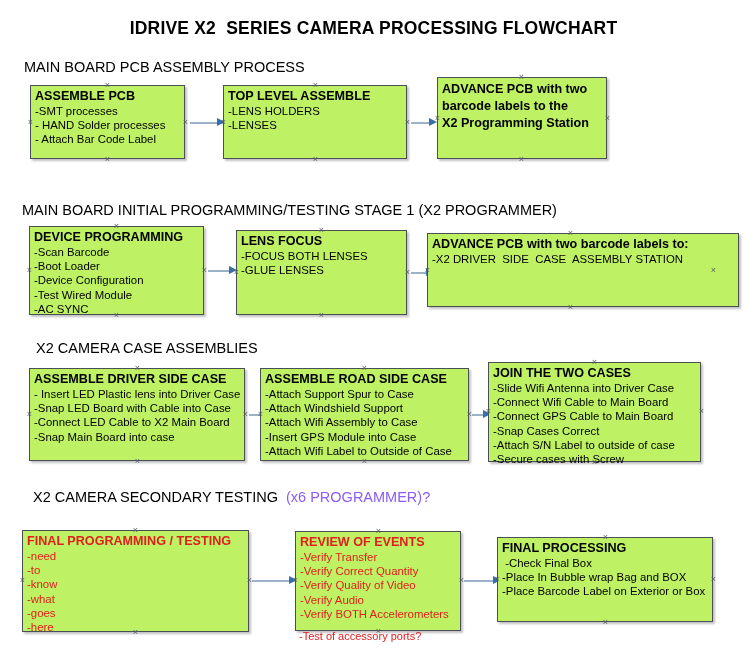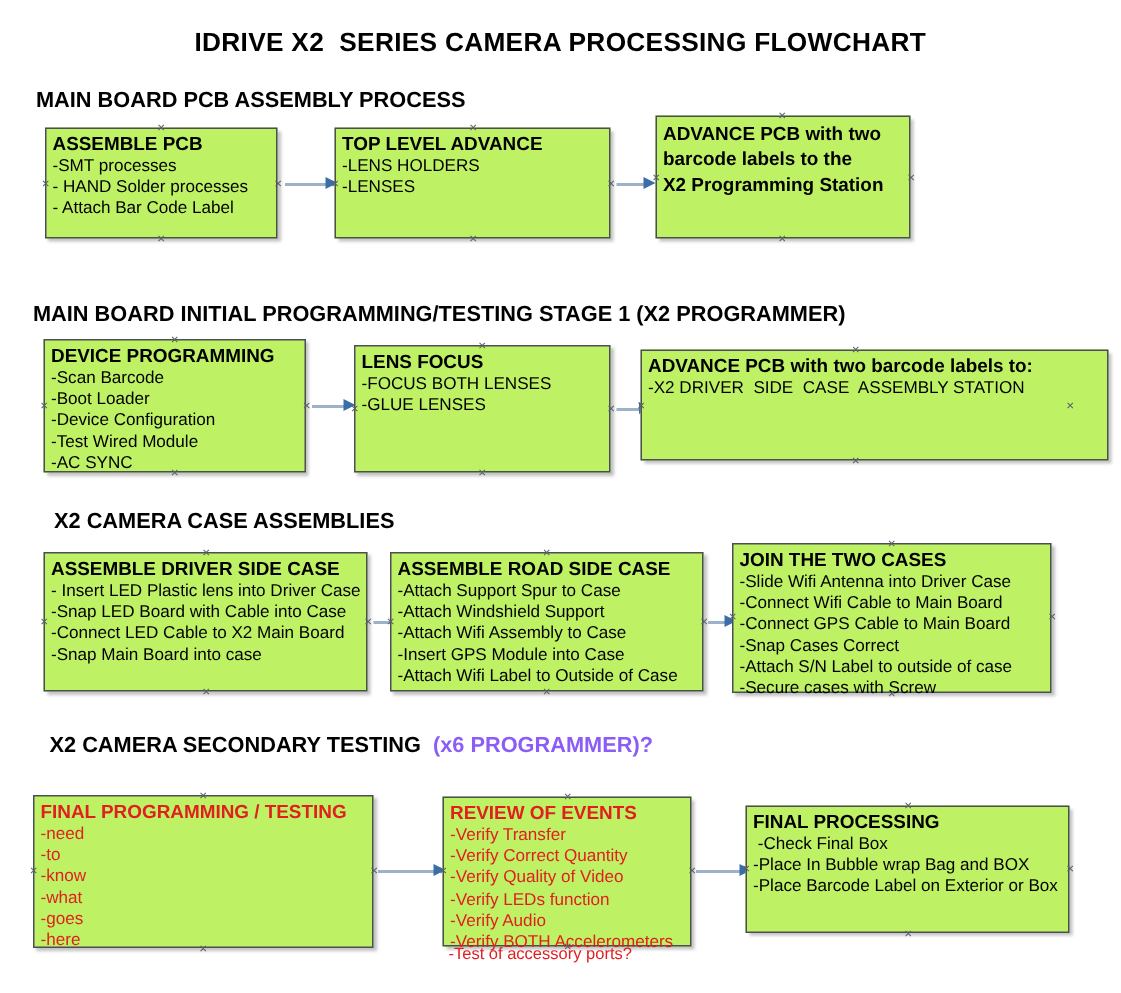--- a/index.html
+++ b/index.html
@@ -23,21 +23,21 @@
     text-align: center;
     font-size: 17.5px;
     font-weight: bold;
     color: #000000;
     letter-spacing: 0.2px;
     white-space: pre;
   }
   .section-header {
     position: absolute;
     font-size: 14.5px;
-    font-weight: bold;
+    font-weight: normal;
     color: #000000;
     white-space: pre;
   }
   .section-header .accent {
     color: #8b5cf6;
   }
   
   .box {
     position: absolute;
     background: #bef264;
@@ -124,21 +124,21 @@
   <div class="hx" style="left:104px; top:82px;"></div>
   <div class="hx" style="left:27px; top:119px;"></div>
   <div class="hx" style="left:104px; top:156px;"></div>
   <div class="hx" style="left:182px; top:119px;"></div>
 
   <div class="conn" style="left:190px; top:122px; width:28px;"></div>
   <div class="conn-arrow" style="left:217px; top:118px;"></div>
 
   <div class="box" style="left:223px; top:85px; width:184px; height:74px;">
     <div class="box-inner">
-      <div class="box-title">TOP LEVEL ADVANCE</div>
+      <div class="box-title">TOP LEVEL ASSEMBLE</div>
       <div class="box-line">-LENS HOLDERS</div>
       <div class="box-line">-LENSES</div>
     </div>
   </div>
   <div class="hx" style="left:312px; top:82px;"></div>
   <div class="hx" style="left:220px; top:119px;"></div>
   <div class="hx" style="left:312px; top:156px;"></div>
   <div class="hx" style="left:404px; top:119px;"></div>
 
   <div class="conn" style="left:411px; top:122px; width:19px;"></div>
@@ -275,21 +275,20 @@
 
   <div class="conn" style="left:252px; top:580px; width:39px;"></div>
   <div class="conn-arrow" style="left:289px; top:576px;"></div>
 
   <div class="box red" style="left:295px; top:531px; width:166px; height:100px;">
     <div class="box-inner">
       <div class="box-title">REVIEW OF EVENTS</div>
       <div class="box-line">-Verify Transfer</div>
       <div class="box-line">-Verify Correct Quantity</div>
       <div class="box-line">-Verify Quality of Video</div>
-      <div class="box-line">-Verify LEDs function</div>
       <div class="box-line">-Verify Audio</div>
       <div class="box-line">-Verify BOTH Accelerometers</div>
     </div>
   </div>
   <div class="overflow-line" style="left:299px; top:629px;">-Test of accessory ports?</div>
   <div class="hx" style="left:375px; top:528px;"></div>
   <div class="hx" style="left:292px; top:577px;"></div>
   <div class="hx" style="left:375px; top:628px;"></div>
   <div class="hx" style="left:458px; top:577px;"></div>
 

